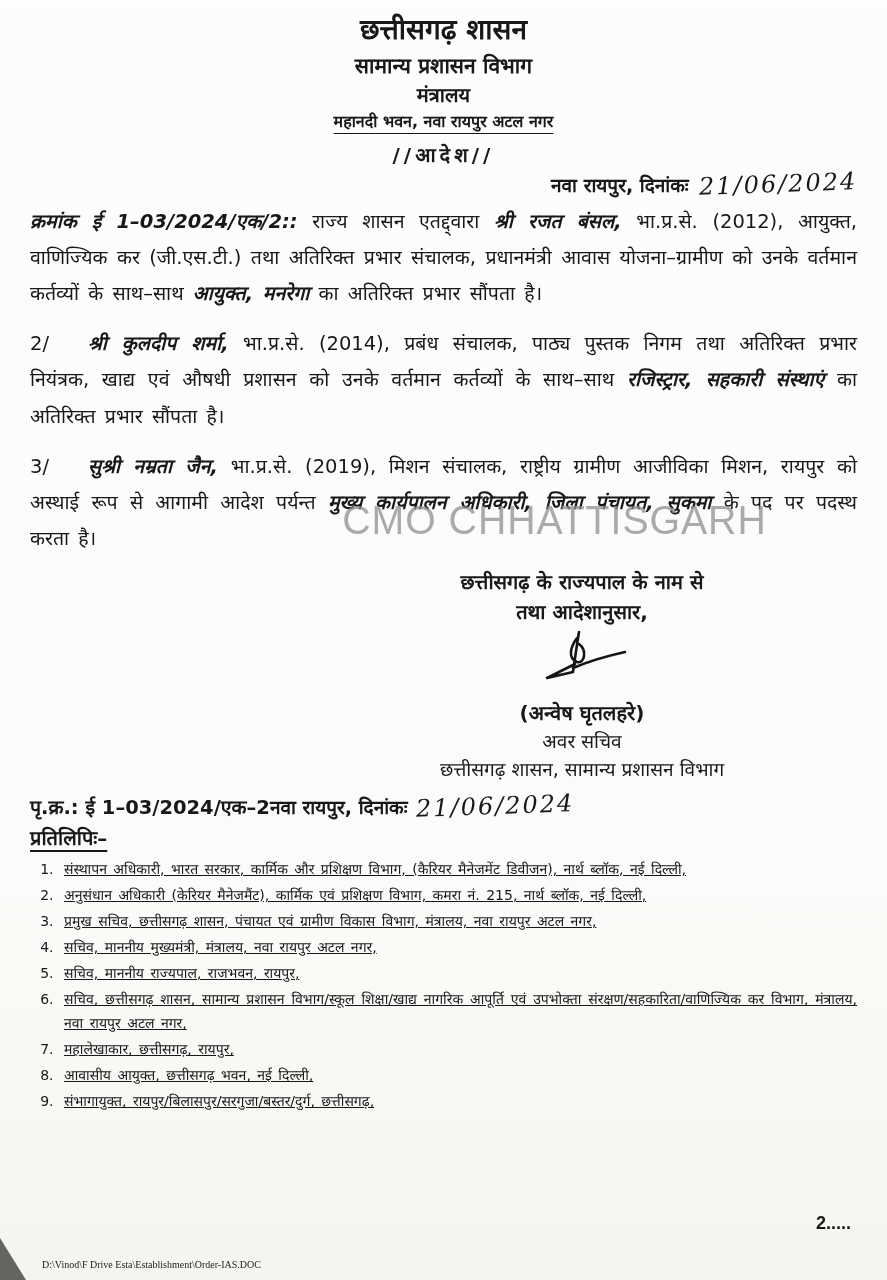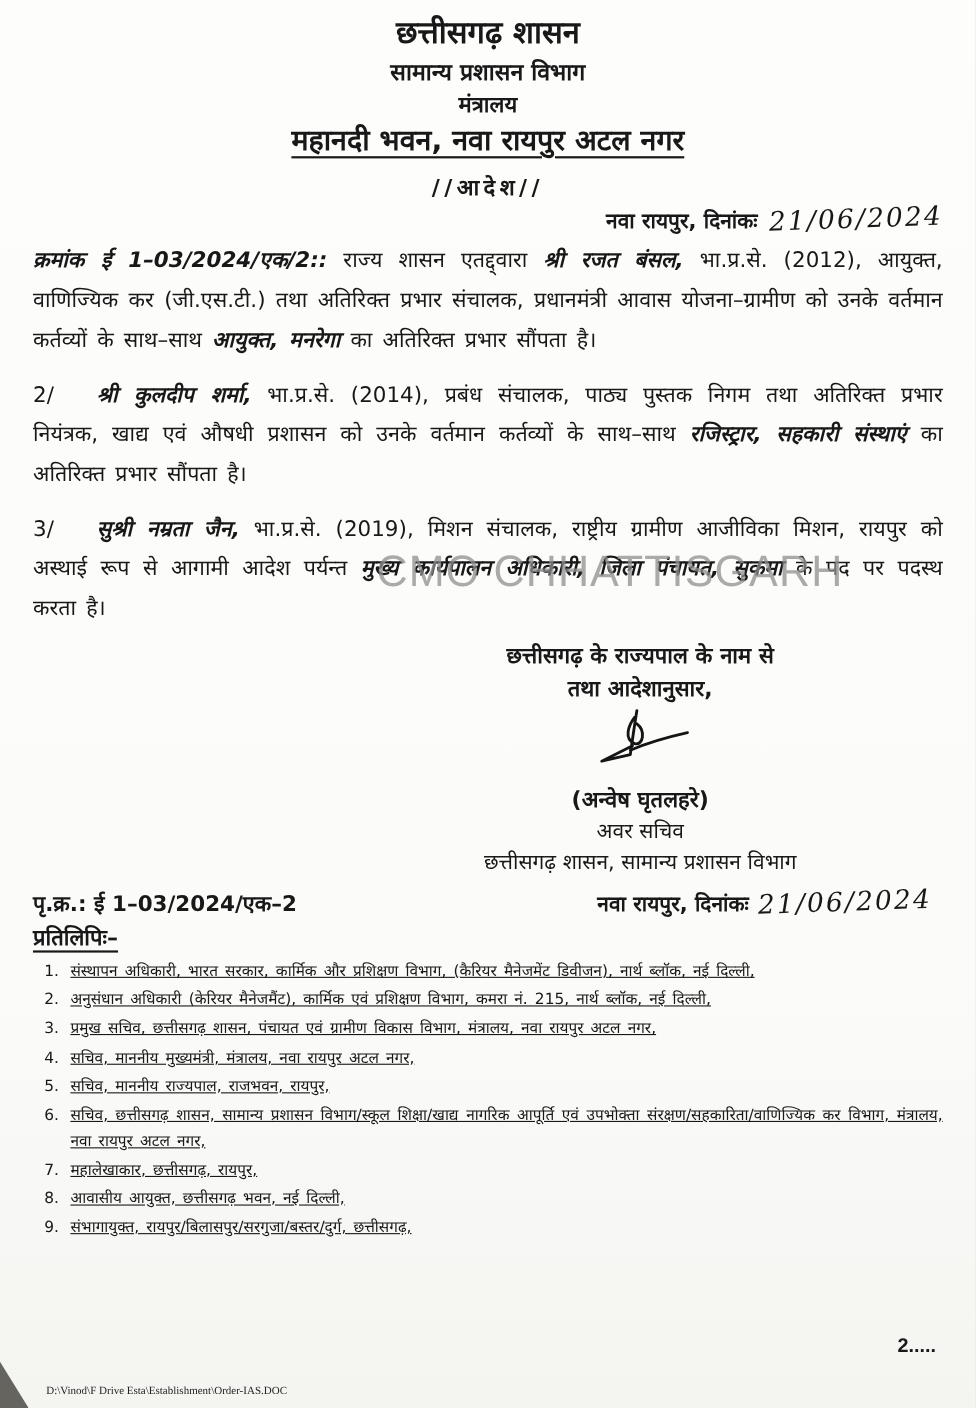--- a/index.html
+++ b/index.html
@@ -13,21 +13,21 @@
     color:#181818;
     overflow:hidden;
     box-sizing:border-box;
     padding:10px 30px 0 30px;
   }
   
   .hdr{ text-align:center; font-weight:bold; line-height:1.45; }
   .hdr-l1{ font-size:28px; }
   .hdr-l2{ font-size:21px; }
   .hdr-l3{ font-size:20px; }
-  .hdr-l4{ font-size:26px; text-decoration:underline; text-underline-offset:6px; }
+  .hdr-l4{ font-size:16px; text-decoration:underline; text-underline-offset:6px; }
   .order-title{ text-align:center; font-weight:bold; font-size:20px; letter-spacing:4px; margin-top:8px; }
   
   .dateline{ display:flex; justify-content:flex-end; align-items:baseline; gap:10px; margin-top:2px; }
   .dateline .lbl{ font-weight:bold; font-size:19px; }
   .hand{ font-family:"DejaVu Serif",serif; font-style:italic; font-size:24px; letter-spacing:2px; transform:rotate(-2deg); display:inline-block; white-space:nowrap; }
   
   .para{ font-size:19.5px; line-height:1.85; text-align:justify; margin:14px 0 0 0; word-spacing:3px; }
   .b{ font-weight:bold;font-style:italic; }
   .pnum{ display:inline-block; min-width:58px; }
   
@@ -39,21 +39,21 @@
     pointer-events:none;
   }
   
   .sig-block{ width:470px; margin:10px 40px 0 auto; text-align:center; }
   .sig-l1{ font-weight:bold; font-size:20px; line-height:1.5; }
   .sig-mark{ height:58px; display:flex; justify-content:center; align-items:center; }
   .sig-name{ font-weight:bold; font-size:20px; margin-top:14px; }
   .sig-title{ font-size:19px; margin-top:2px; }
   .sig-dept{ font-size:19px; margin-top:2px; }
   
-  .ref-row{ display:flex; justify-content:space-between; align-items:baseline; margin-top:10px; }
+  .ref-row{ display:flex; align-items:baseline; margin-top:10px; }
   .ref-no{ font-weight:bold; font-size:19.5px; }
   .ref-date{ display:flex; gap:8px; align-items:baseline; margin-right:10px; }
   
   .copies-head{ font-weight:bold; font-size:20px; text-decoration:underline; text-underline-offset:5px; margin-top:4px; }
   ol.copies{ margin:6px 0 0 0; padding-left:30px; font-size:14px; line-height:1.72; text-align:justify; word-spacing:2px;text-decoration:underline; }
   ol.copies li{ padding-left:4px; margin-bottom:2px; }
   
   .pageno{ position:absolute; right:36px; bottom:46px; font-weight:bold; font-size:18px; font-family:"Liberation Sans",sans-serif; }
   .filepath{ position:absolute; left:42px; bottom:10px; font-family:"Liberation Serif",serif; font-size:10px; color:#222; }
   .scan-corner{ position:absolute; left:0; bottom:0; width:26px; height:42px; background:#55544e; clip-path:polygon(0 0,0 100%,100% 100%); opacity:.9; }

